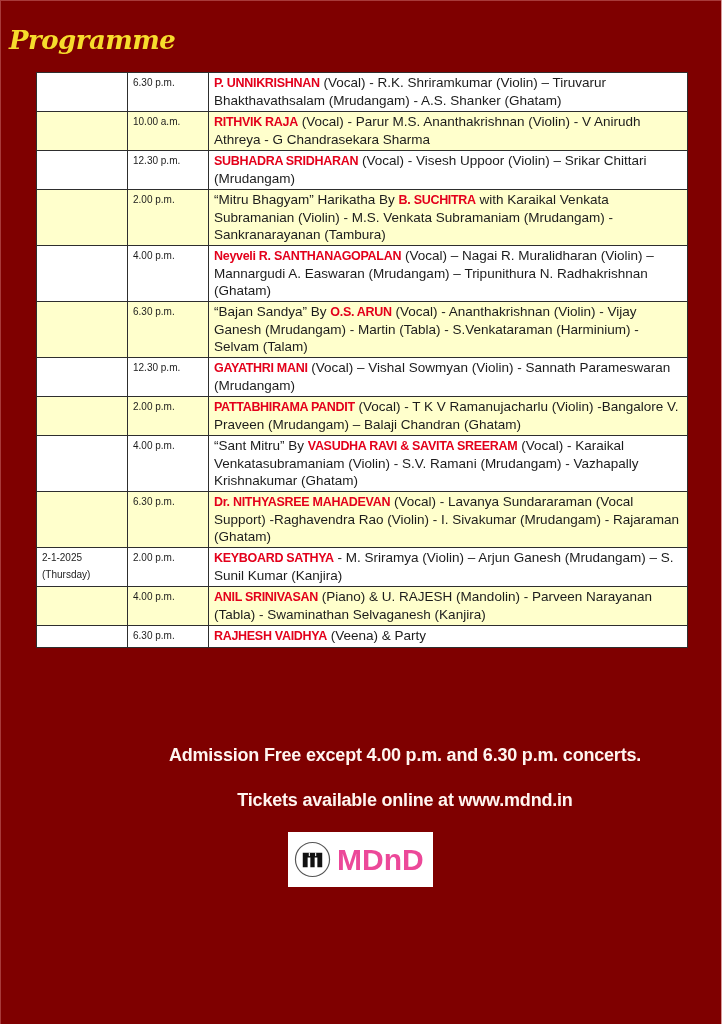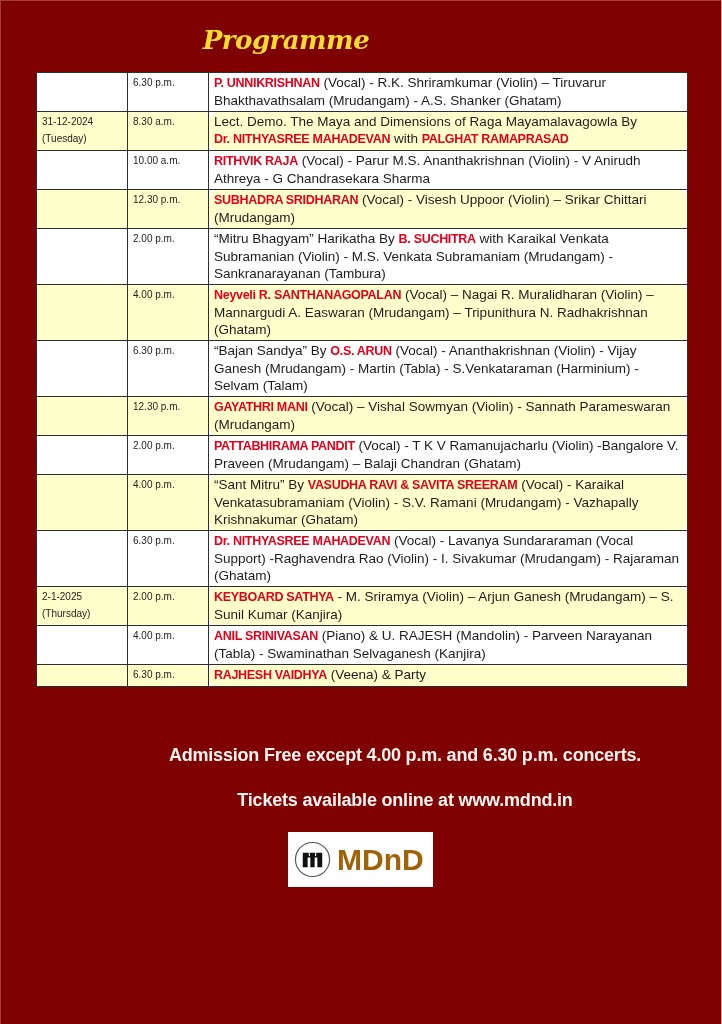--- a/index.html
+++ b/index.html
@@ -14,57 +14,58 @@
     body{
       width:722px;height:1024px;position:relative;overflow:hidden;
       background:var(--bg);
       font-family:"Liberation Sans", sans-serif;
     }
     .edge-right{position:absolute;top:0;right:0;width:1px;height:1024px;background:#d99a9a;}
     .edge-left{position:absolute;top:0;left:0;width:1px;height:1024px;background:#a83a3a;}
     .edge-top{position:absolute;top:0;left:0;width:722px;height:1px;background:#a83a3a;}
 
     .title{
-      position:absolute;top:20px;left:0;width:572px;text-align:center;
+      position:absolute;top:20px;left:0;width:572px;
       font-family:"DejaVu Serif", serif;font-style:italic;font-weight:bold;
       font-size:26px;line-height:40px;color:var(--title);
       letter-spacing:-0.5px;
+      padding-left:9px;
     }
 
     table.programme{
       position:absolute;left:36px;top:72px;width:651px;
       border-collapse:collapse;table-layout:fixed;background:#ffffff;
     }
     table.programme td{
       border:1px solid var(--border);vertical-align:top;
       padding:1px 5px 2px 5px;line-height:17px;color:#1c1c1c;
       overflow:hidden;
     }
     table.programme tr:nth-child(even) td{background:var(--alt);}
     td.date,td.time{font-size:10px;}
     td.date{padding-left:4px;}
-    td.details{font-size:13.5px;border-radius:10px;}
+    td.details{font-size:13.5px;}
     .blk{display:block;}
     .hl{color:var(--hl);font-weight:bold;font-size:12.5px;letter-spacing:-0.3px;white-space:nowrap;}
 
     .note{
       position:absolute;left:0;width:722px;text-align:center;
       color:var(--note);font-weight:bold;font-size:18px;letter-spacing:-0.2px;padding-left:44px;
     }
     .note-admission{top:744px;line-height:22px;}
     .note-tickets{top:789px;line-height:22px;}
     .note-passes{top:915px;line-height:28px;}
 
     .logo{
       position:absolute;left:288px;top:832px;width:145px;height:55px;background:#ffffff;
     }
     .logo-icon{position:absolute;left:6px;top:9px;width:37px;height:37px;}
     .logo-text{
       position:absolute;left:49px;top:0;height:55px;line-height:55px;
-      font-weight:bold;font-size:30px;color:#a16207;letter-spacing:0px;
+      font-weight:bold;font-size:30px;color:#ec4899;letter-spacing:0px;
     }
   </style>
 </head>
 <body>
 
 <div class="edge-top"></div>
 <div class="edge-left"></div>
 <div class="edge-right"></div>
 
 <div class="title">Programme</div>
@@ -76,28 +77,20 @@
     <col style="width:479px">
   </colgroup>
   <tbody>
       <tr>
         <td class="date">
           <span class="blk"></span>
           <span class="blk"></span>
         </td>
         <td class="time">6.30 p.m.</td>
         <td class="details"><span class="hl">P. UNNIKRISHNAN</span><span> (Vocal) - R.K. Shriramkumar (Violin) – Tiruvarur Bhakthavathsalam (Mrudangam) - A.S. Shanker (Ghatam)</span></td>
-      </tr>
-      <tr>
-        <td class="date">
-          <span class="blk">31-12-2024</span>
-          <span class="blk">(Tuesday)</span>
-        </td>
-        <td class="time">8.30 a.m.</td>
-        <td class="details"><span>Lect. Demo. The Maya and Dimensions of Raga Mayamalavagowla By </span><span class="hl">Dr. NITHYASREE MAHADEVAN</span><span> with </span><span class="hl">PALGHAT RAMAPRASAD</span></td>
       </tr>
       <tr>
         <td class="date">
           <span class="blk"></span>
           <span class="blk"></span>
         </td>
         <td class="time">10.00 a.m.</td>
         <td class="details"><span class="hl">RITHVIK RAJA</span><span> (Vocal) - Parur M.S. Ananthakrishnan (Violin) - V Anirudh Athreya - G Chandrasekara Sharma</span></td>
       </tr>
       <tr>

